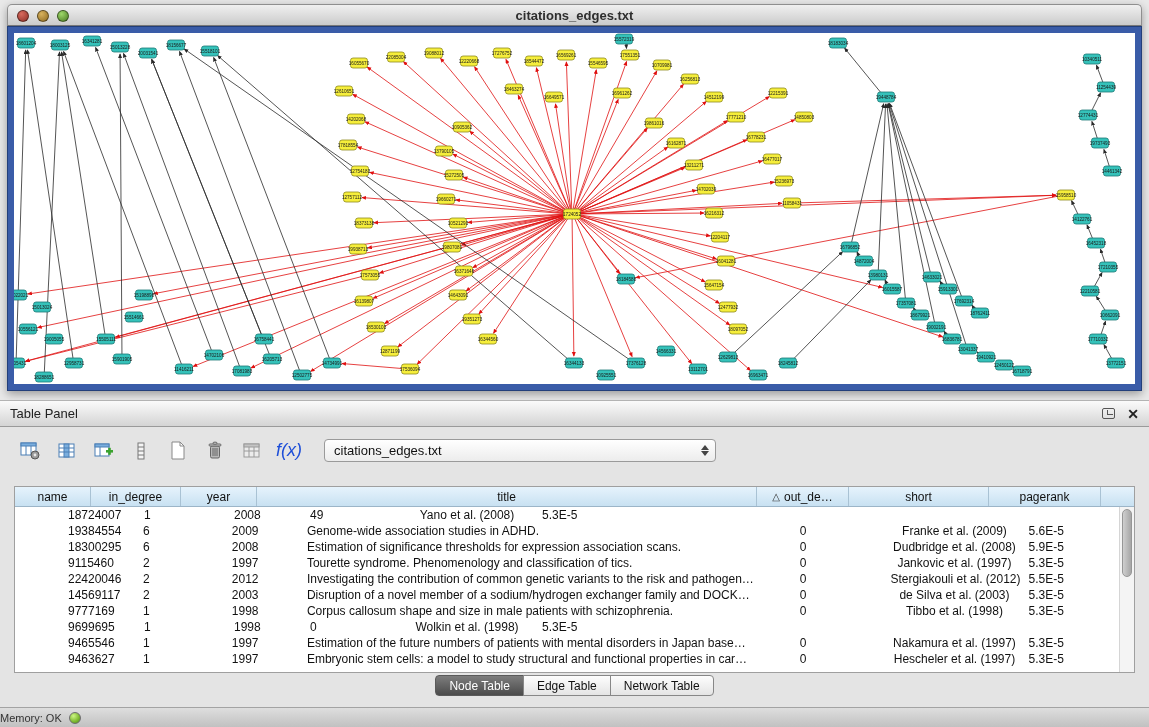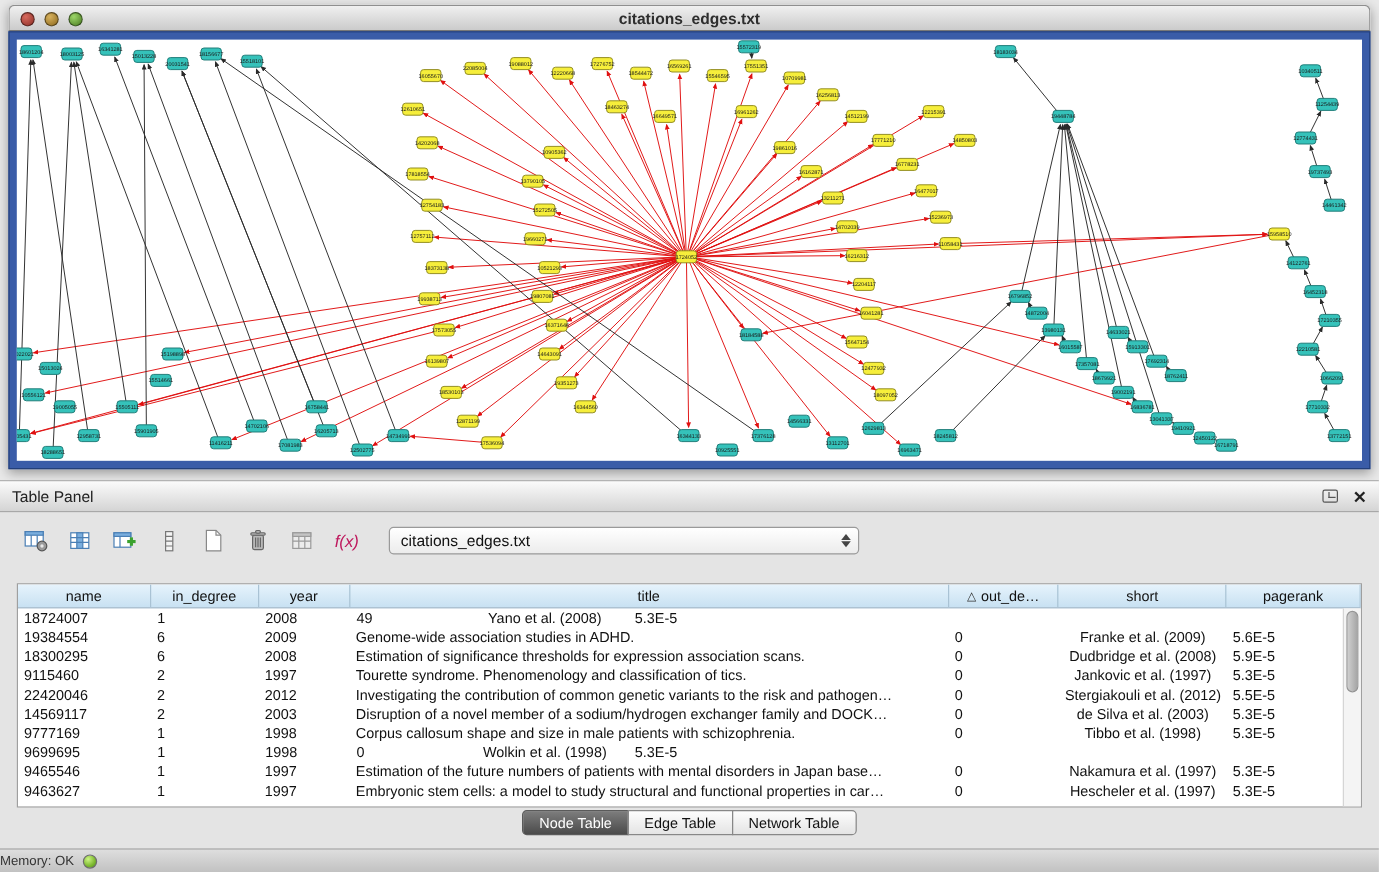--- a/index.html
+++ b/index.html
@@ -33,39 +33,39 @@
   .float-ic::after { content:""; position:absolute; right:1px; top:1px; width:5px; height:4px;
     border-left:1px solid #555; border-bottom:1px solid #555; }
   .close-ic { font-size:14px; font-weight:bold; color:#222; cursor:default; line-height:1; }
 
   .panel-body { position:absolute; top:427px; left:0; width:1149px; height:280px; background:#e4e4e4; }
 
   .toolbar { display:flex; align-items:center; gap:9px; padding:9px 0 0 16px; height:38px; }
   .tbtn { width:28px; height:26px; display:flex; align-items:center; justify-content:center;
     border-radius:3px; }
   .tbtn svg { display:block; }
-  .fx { font-size:14px; color:#be185d; font-style:italic; padding:0 2px; }
+  .fx { font-size:18px; color:#1d4ed8; font-style:italic; padding:0 2px; }
   .combo { margin-left:12px; width:392px; height:23px; background:linear-gradient(#ffffff,#ececec);
     border:1px solid #9a9a9a; border-radius:4px; display:flex; align-items:center;
     padding:0 6px 0 9px; font-size:13px; color:#111; }
   .combo .spacer { flex:1; }
   .updown { display:flex; flex-direction:column; align-items:center; gap:1px; }
   .updown .u { width:0; height:0; border-left:4px solid transparent; border-right:4px solid transparent; border-bottom:5px solid #444; }
   .updown .d { width:0; height:0; border-left:4px solid transparent; border-right:4px solid transparent; border-top:5px solid #444; }
 
   .table-wrap { position:absolute; left:14px; top:59px; width:1121px; height:187px;
     background:#fff; border:1px solid #9f9f9f; overflow:hidden; }
   .thead { display:flex; height:20px; background:linear-gradient(#e6f3fc,#c8e1f2);
     border-bottom:1px solid #9cb5c8; }
   .th { border-right:1px solid #a9c2d4; display:flex; align-items:center; justify-content:center;
     font-size:12px; color:#111; gap:4px; }
   .th-filler { flex:1; border-right:none; }
   .sort { font-size:10px; color:#333; }
-  .c0{width:111px} .c1{width:90px} .c2{width:76px} .c3{width:500px} .c4{width:92px} .c5{width:140px} .c6{width:112px}
-  .tr { display:flex; height:16px; }
+  .c0{width:76px} .c1{width:90px} .c2{width:76px} .c3{width:500px} .c4{width:92px} .c5{width:140px} .c6{width:112px}
+  .tr { display:flex; height:16px;padding-left:48px; }
   .td { font-size:12px; color:#111; padding:0 5px; line-height:16px; white-space:nowrap; overflow:hidden; }
   .td.c5 { text-align:center; }
   .vscroll { position:absolute; right:0; top:20px; bottom:0; width:15px; background:#f4f4f4; border-left:1px solid #d5d5d5; }
   .vthumb { position:absolute; top:2px; left:2px; width:10px; height:68px; border-radius:6px;
     background:linear-gradient(90deg,#cfcfcf,#a6a6a6); border:1px solid #969696; }
 
   .tabs { position:absolute; top:248px; left:0; width:100%; display:flex; justify-content:center; }
   .tab { height:21px; padding:0 13px; font-size:12px; font-family:"Liberation Sans",sans-serif;
     border:1px solid #878787; background:linear-gradient(#fdfdfd,#e4e4e4); color:#111; margin-left:-1px; }
   .tab:first-child { border-radius:4px 0 0 4px; margin-left:0; }

